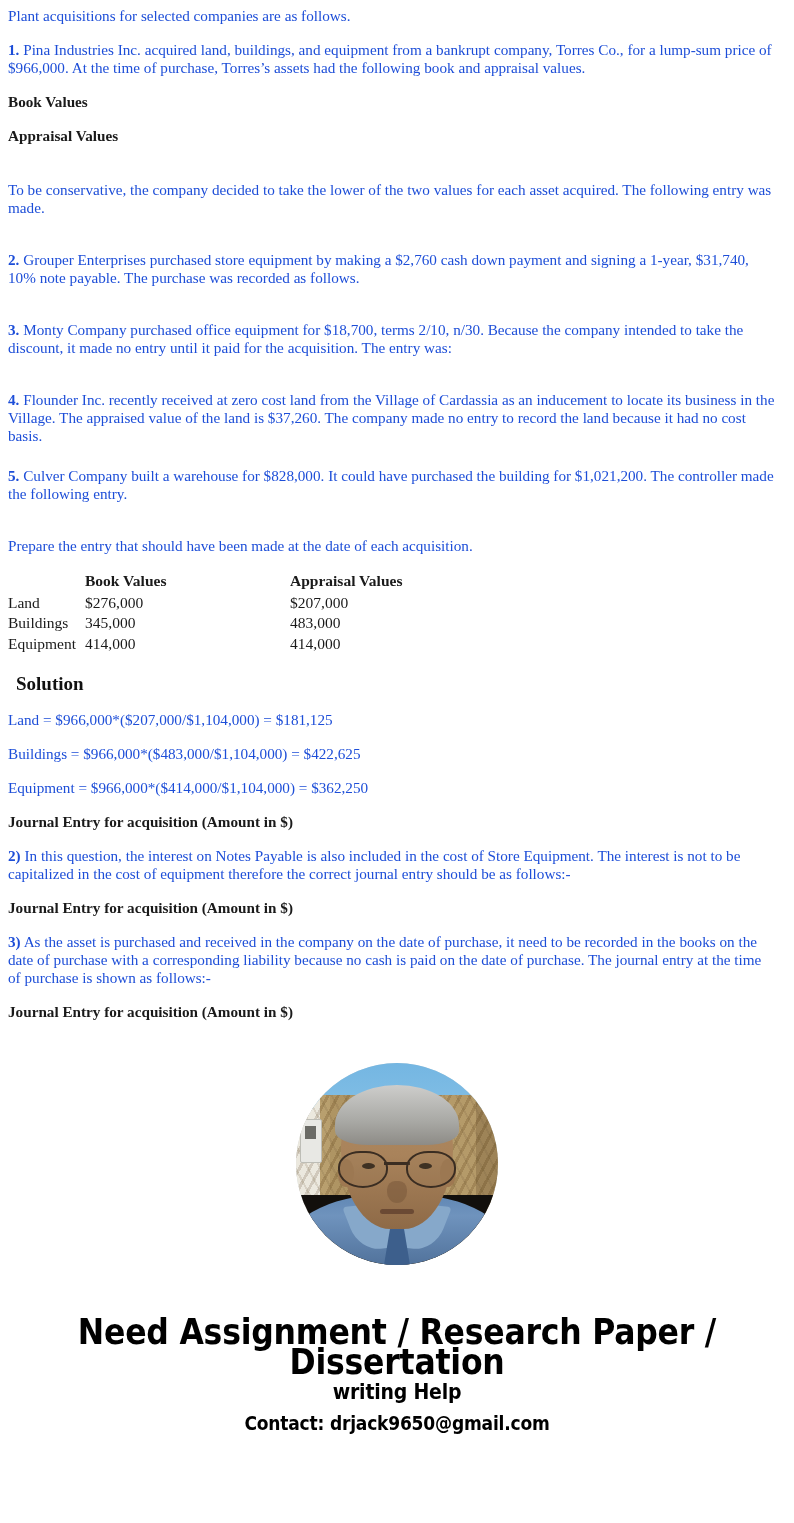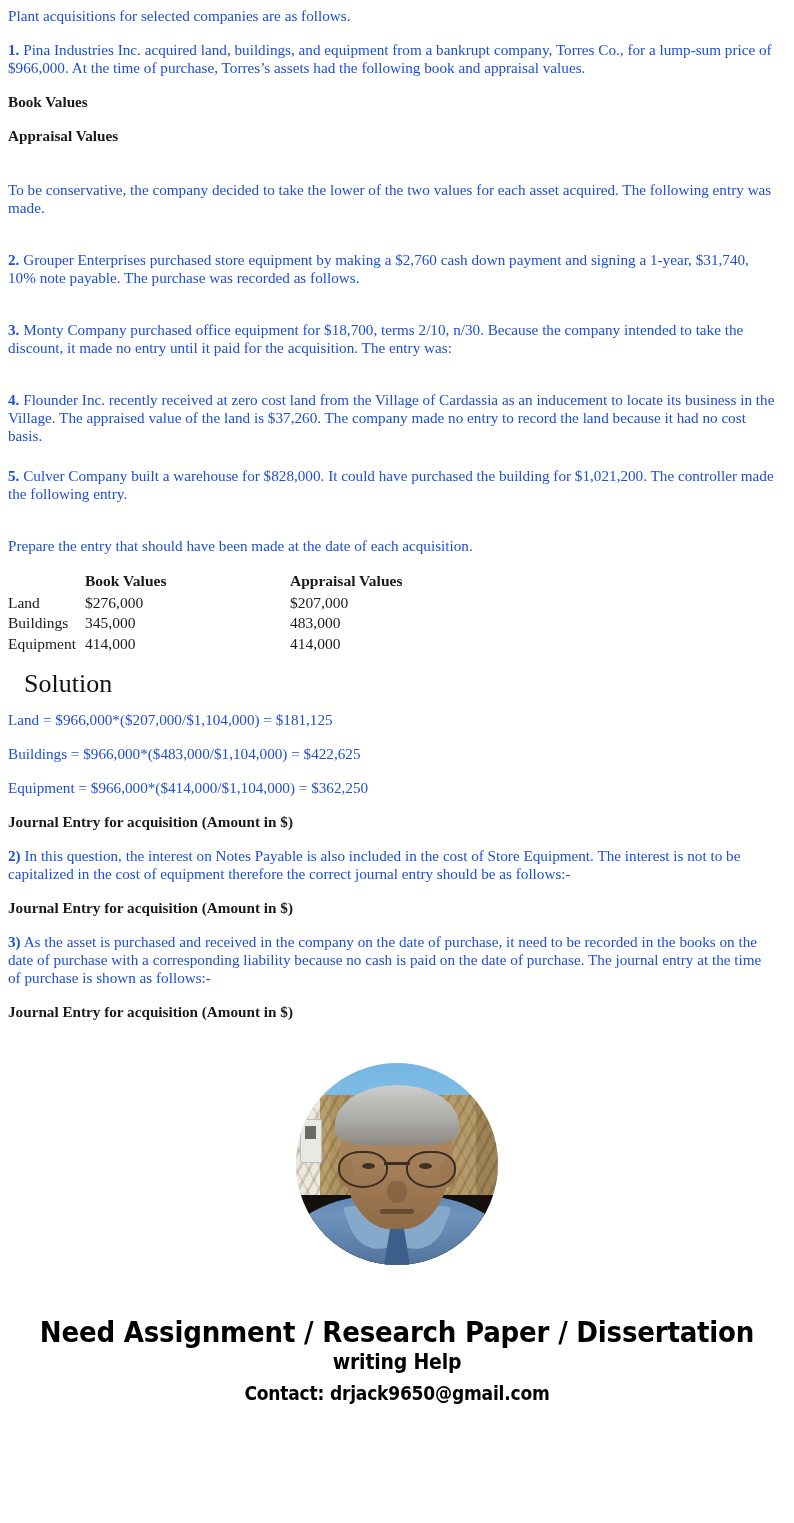--- a/index.html
+++ b/index.html
@@ -63,24 +63,24 @@
   }
   table.values-table th {
     font-weight: bold;
     padding-bottom: 1px;
   }
   .col-label { width: 77px; padding-right: 0px; }
   .col-book  { width: 205px; }
   .col-appr  { width: 200px; }
 
   h2.section-heading {
-    font-size: 26px;
+    font-size: 19px;
     line-height: 22px;
-    font-weight: normal;
-    margin: 19px 0 16px 24px;
+    font-weight: bold;
+    margin: 19px 0 16px 16px;
     color: #111;
   }
 
   .photo-wrap {
     margin-top: 42px;
     height: 204px;
     position: relative;
   }
   .avatar {
     position: absolute;
@@ -238,21 +238,21 @@
   .footer {
     margin-top: 50px;
     padding: 0 14px 20px 14px;
     text-align: center;
   }
   .footer-line {
     font-family: "DejaVu Sans Condensed", "Liberation Sans Narrow", "Liberation Sans", sans-serif;
     font-weight: bold;
     font-stretch: condensed;
     color: #000;
-    font-size: 29px;
+    font-size: 35px;
     line-height: 30px;
     letter-spacing: -0.2px;
   }
   .footer-line.second { font-size: 21px; }
   .footer-line.third { font-size: 19px; margin-top: 1px; }
 </style>
 </head>
 <body>
 
 <div class="page">

